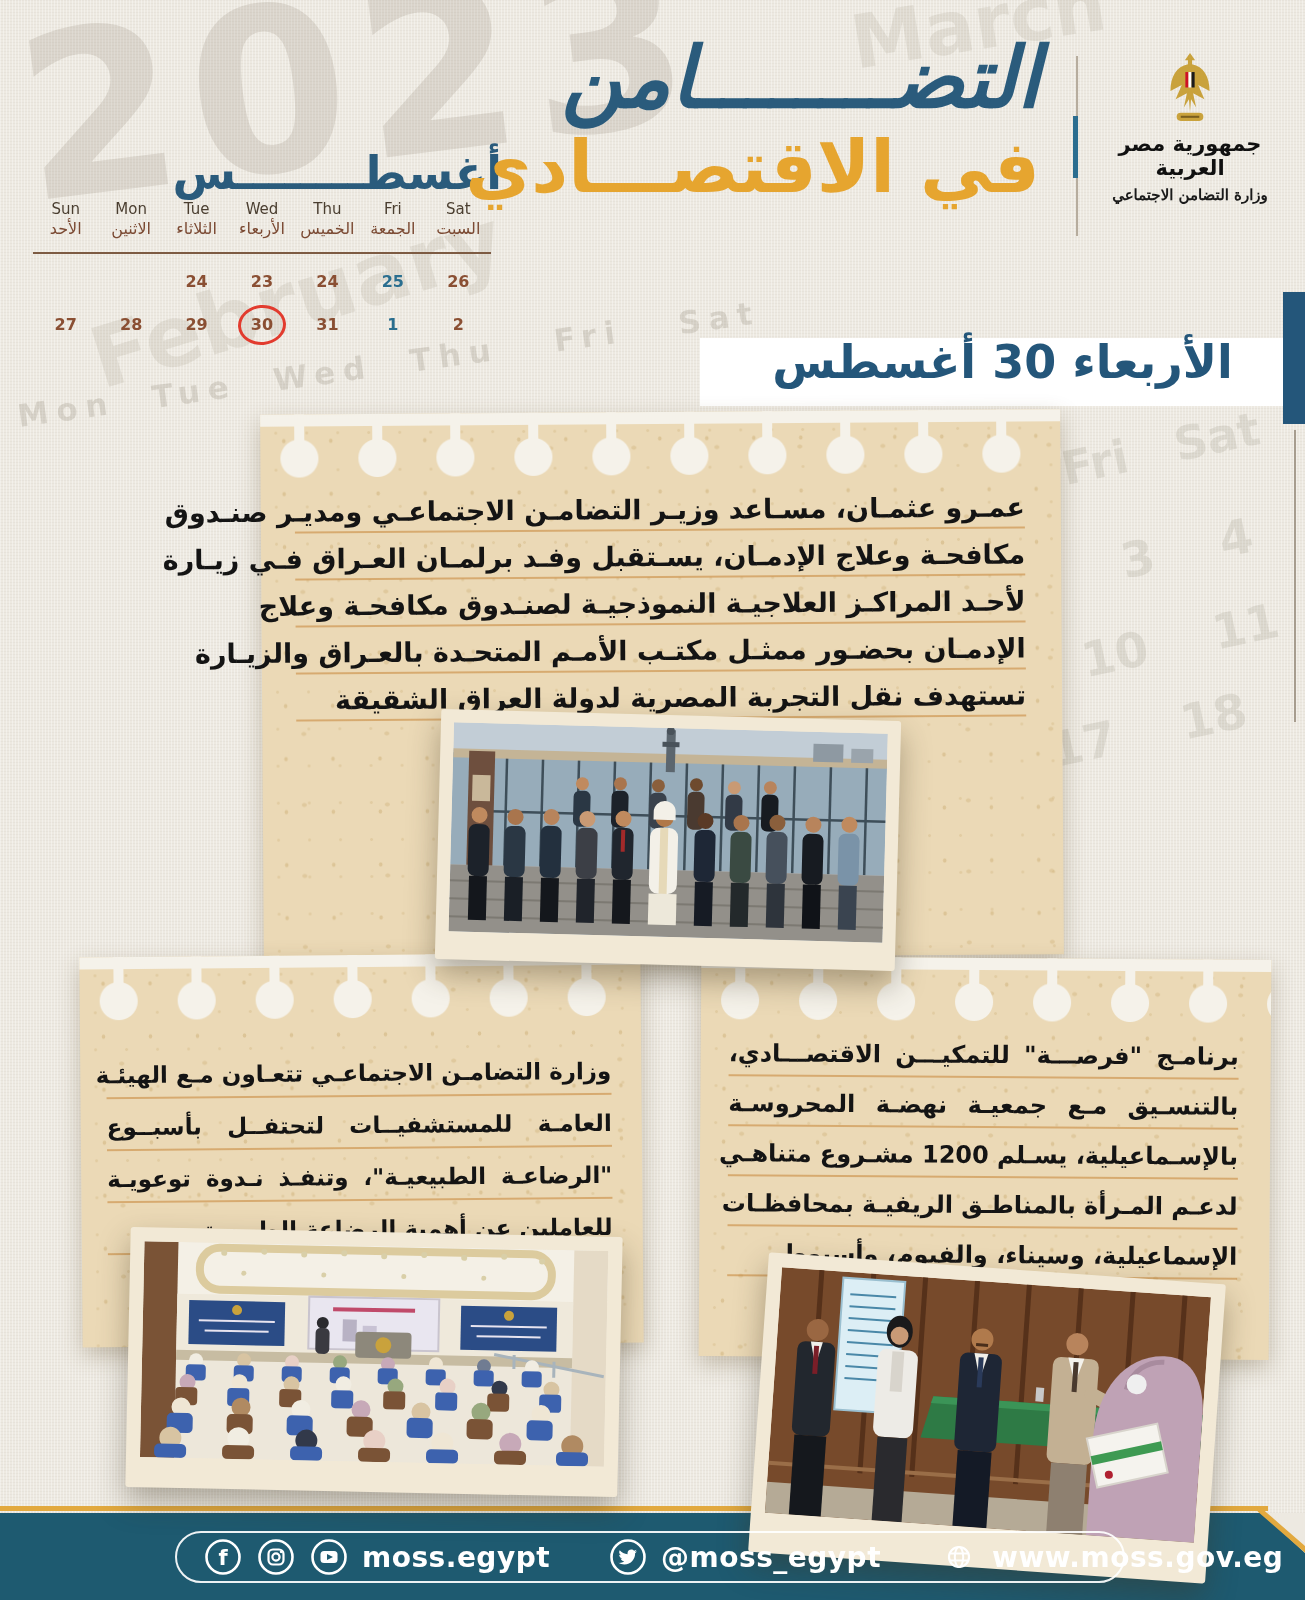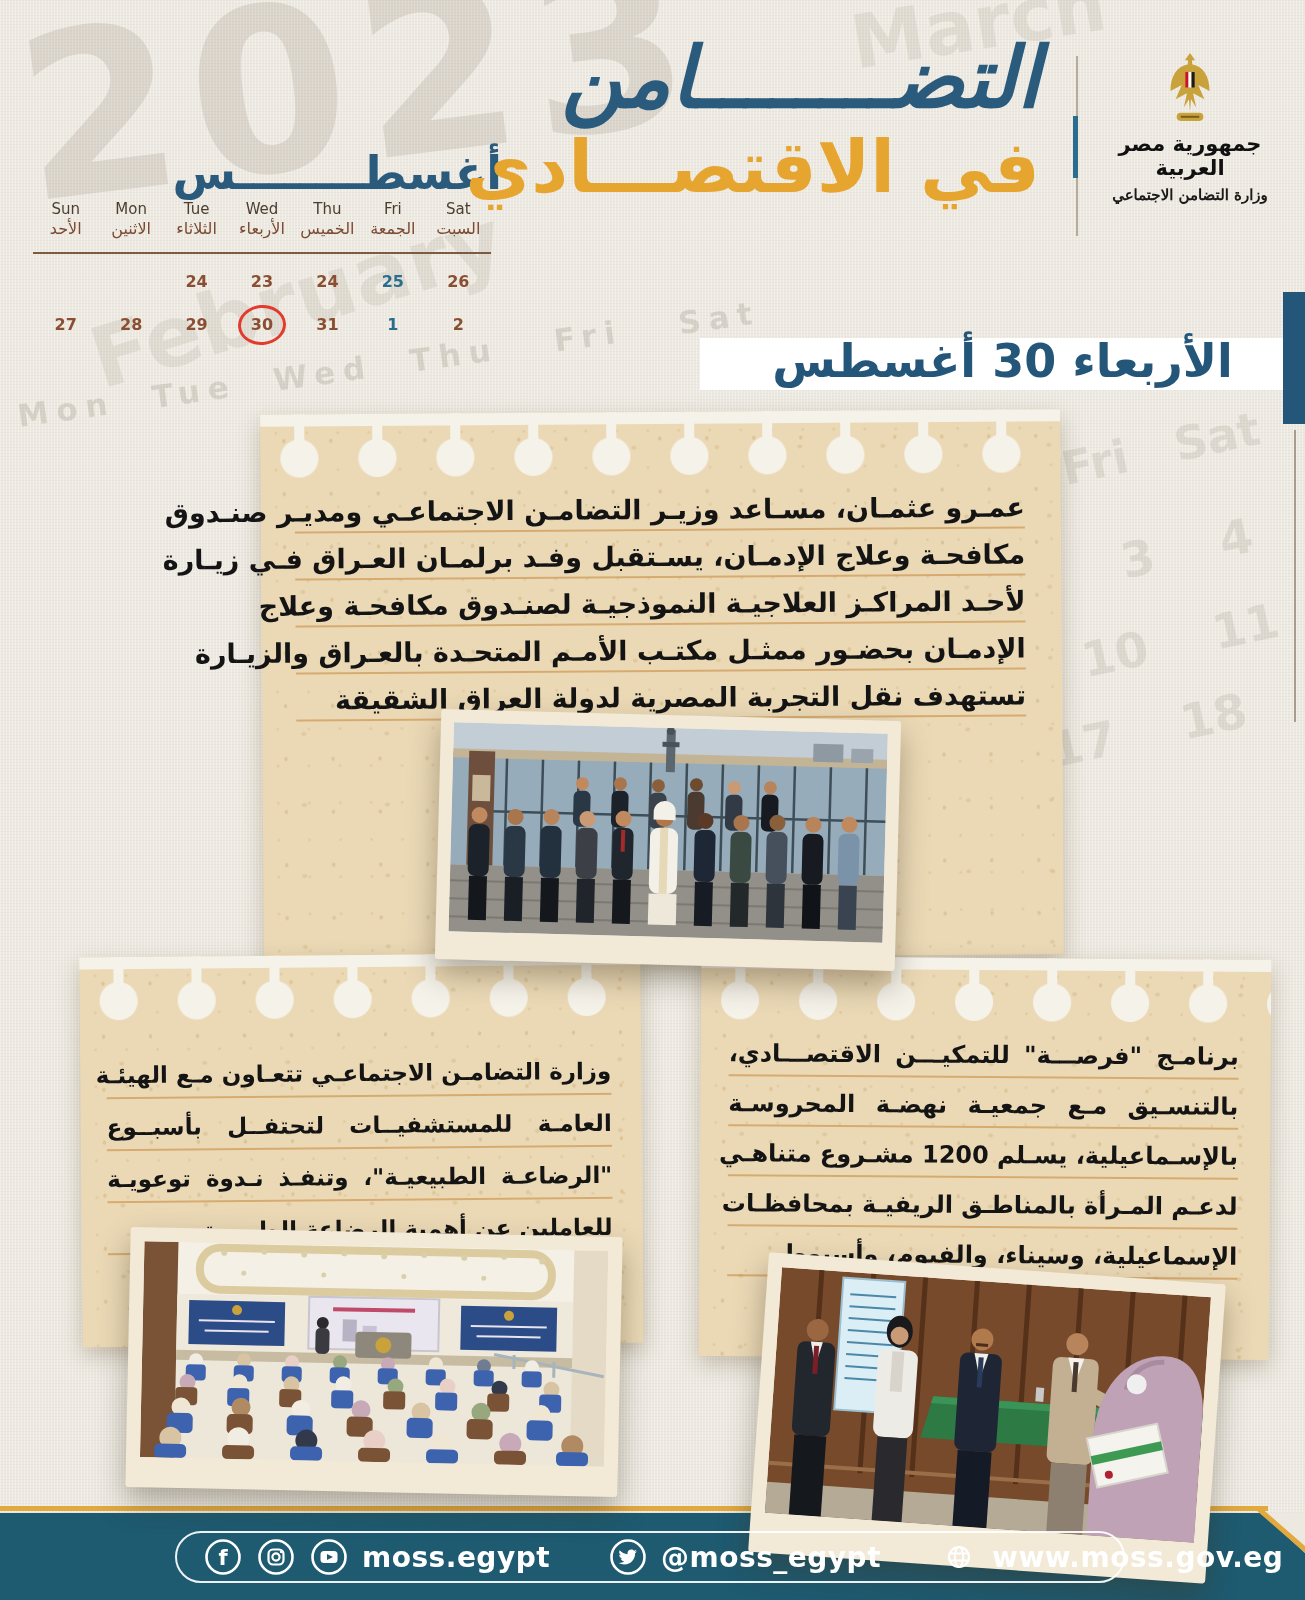--- a/index.html
+++ b/index.html
@@ -36,22 +36,22 @@
   .title{position:absolute;right:265px;top:34px;text-align:right;direction:rtl;z-index:2;}
   .title .l1{font-size:84px;font-weight:bold;color:#2A5B7C;line-height:1.05;font-style:italic;}
   .title .l2{font-size:72px;font-weight:bold;color:#E6A52F;line-height:1.1;margin-top:6px;}
   .logo{position:absolute;left:1088px;top:52px;width:204px;text-align:center;z-index:2;}
   .logo-sep{position:absolute;left:1076px;top:56px;width:2px;height:180px;background:#B6AC9D;z-index:2;}
   .logo-accent{position:absolute;left:1073px;top:116px;width:5px;height:62px;background:#2B6D8F;z-index:3;}
   .logo .country{font-size:21px;font-weight:bold;color:#101010;direction:rtl;margin-top:4px;}
   .logo .ministry{font-size:15px;font-weight:bold;color:#1A1A1A;direction:rtl;margin-top:6px;
     font-family:"DejaVu Serif",serif;}
   
-  .date-band{position:absolute;left:700px;right:0;top:338px;height:52px;background:#FFFFFF;z-index:1;
-    display:flex;align-items:center;justify-content:center;}
+  .date-band{position:absolute;left:700px;right:0;top:338px;height:68px;background:#FFFFFF;z-index:1;
+    display:flex;align-items:flex-start;justify-content:center;}
   .date-band span{font-size:46px;font-weight:bold;color:#24567A;direction:rtl;transform:translateY(-3px);}
   .blue-bar{position:absolute;left:1283px;top:292px;width:22px;height:132px;background:#24567A;z-index:2;}
   .gray-line{position:absolute;left:1294px;top:430px;width:2px;height:292px;background:#A79D8F;z-index:1;}
   
   .card{position:absolute;background-color:#EBD9B6;box-shadow:0 8px 22px rgba(95,75,40,.30);z-index:3;
     background-image:
       radial-gradient(rgba(187,150,80,.30) 1.5px, rgba(0,0,0,0) 2.2px),
       radial-gradient(rgba(187,150,80,.20) 1px, rgba(0,0,0,0) 1.6px),
       radial-gradient(rgba(187,150,80,.24) 2px, rgba(0,0,0,0) 2.8px);
     background-size:47px 53px,31px 37px,83px 71px;}

